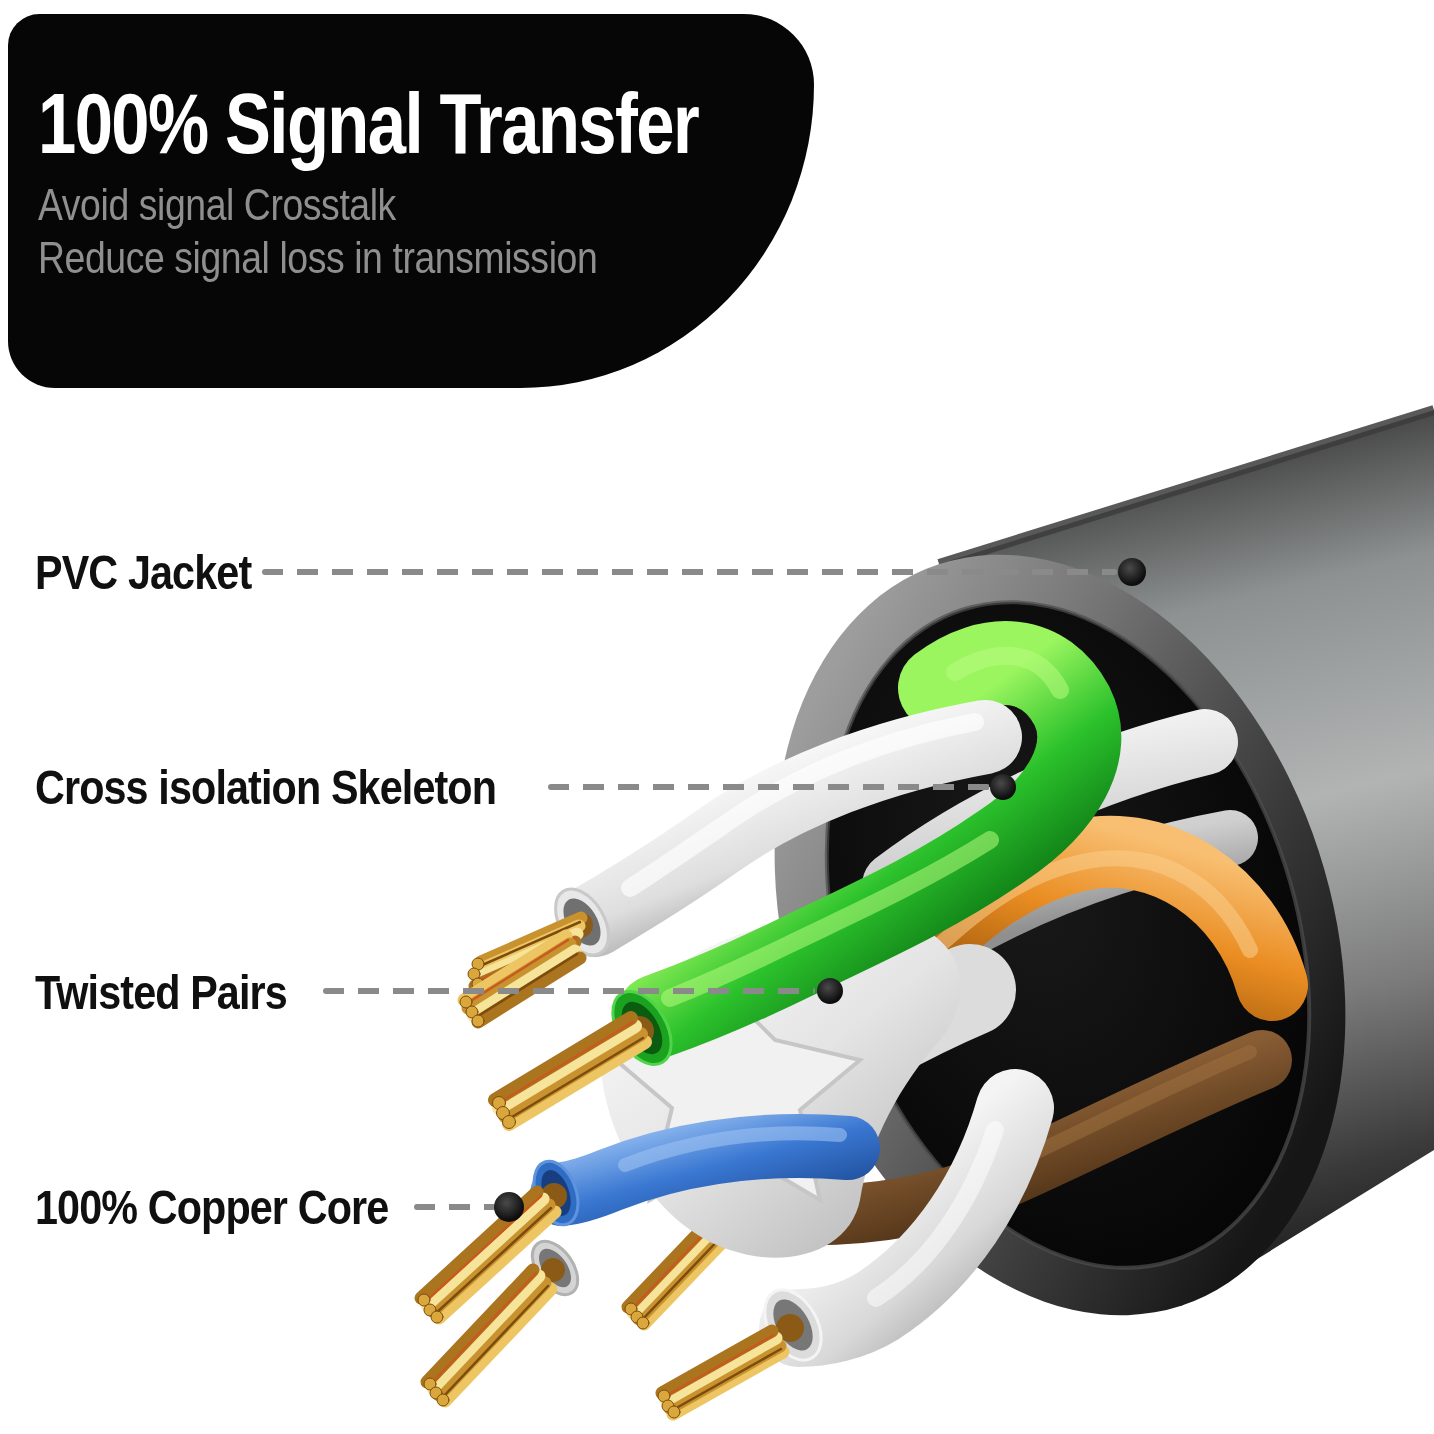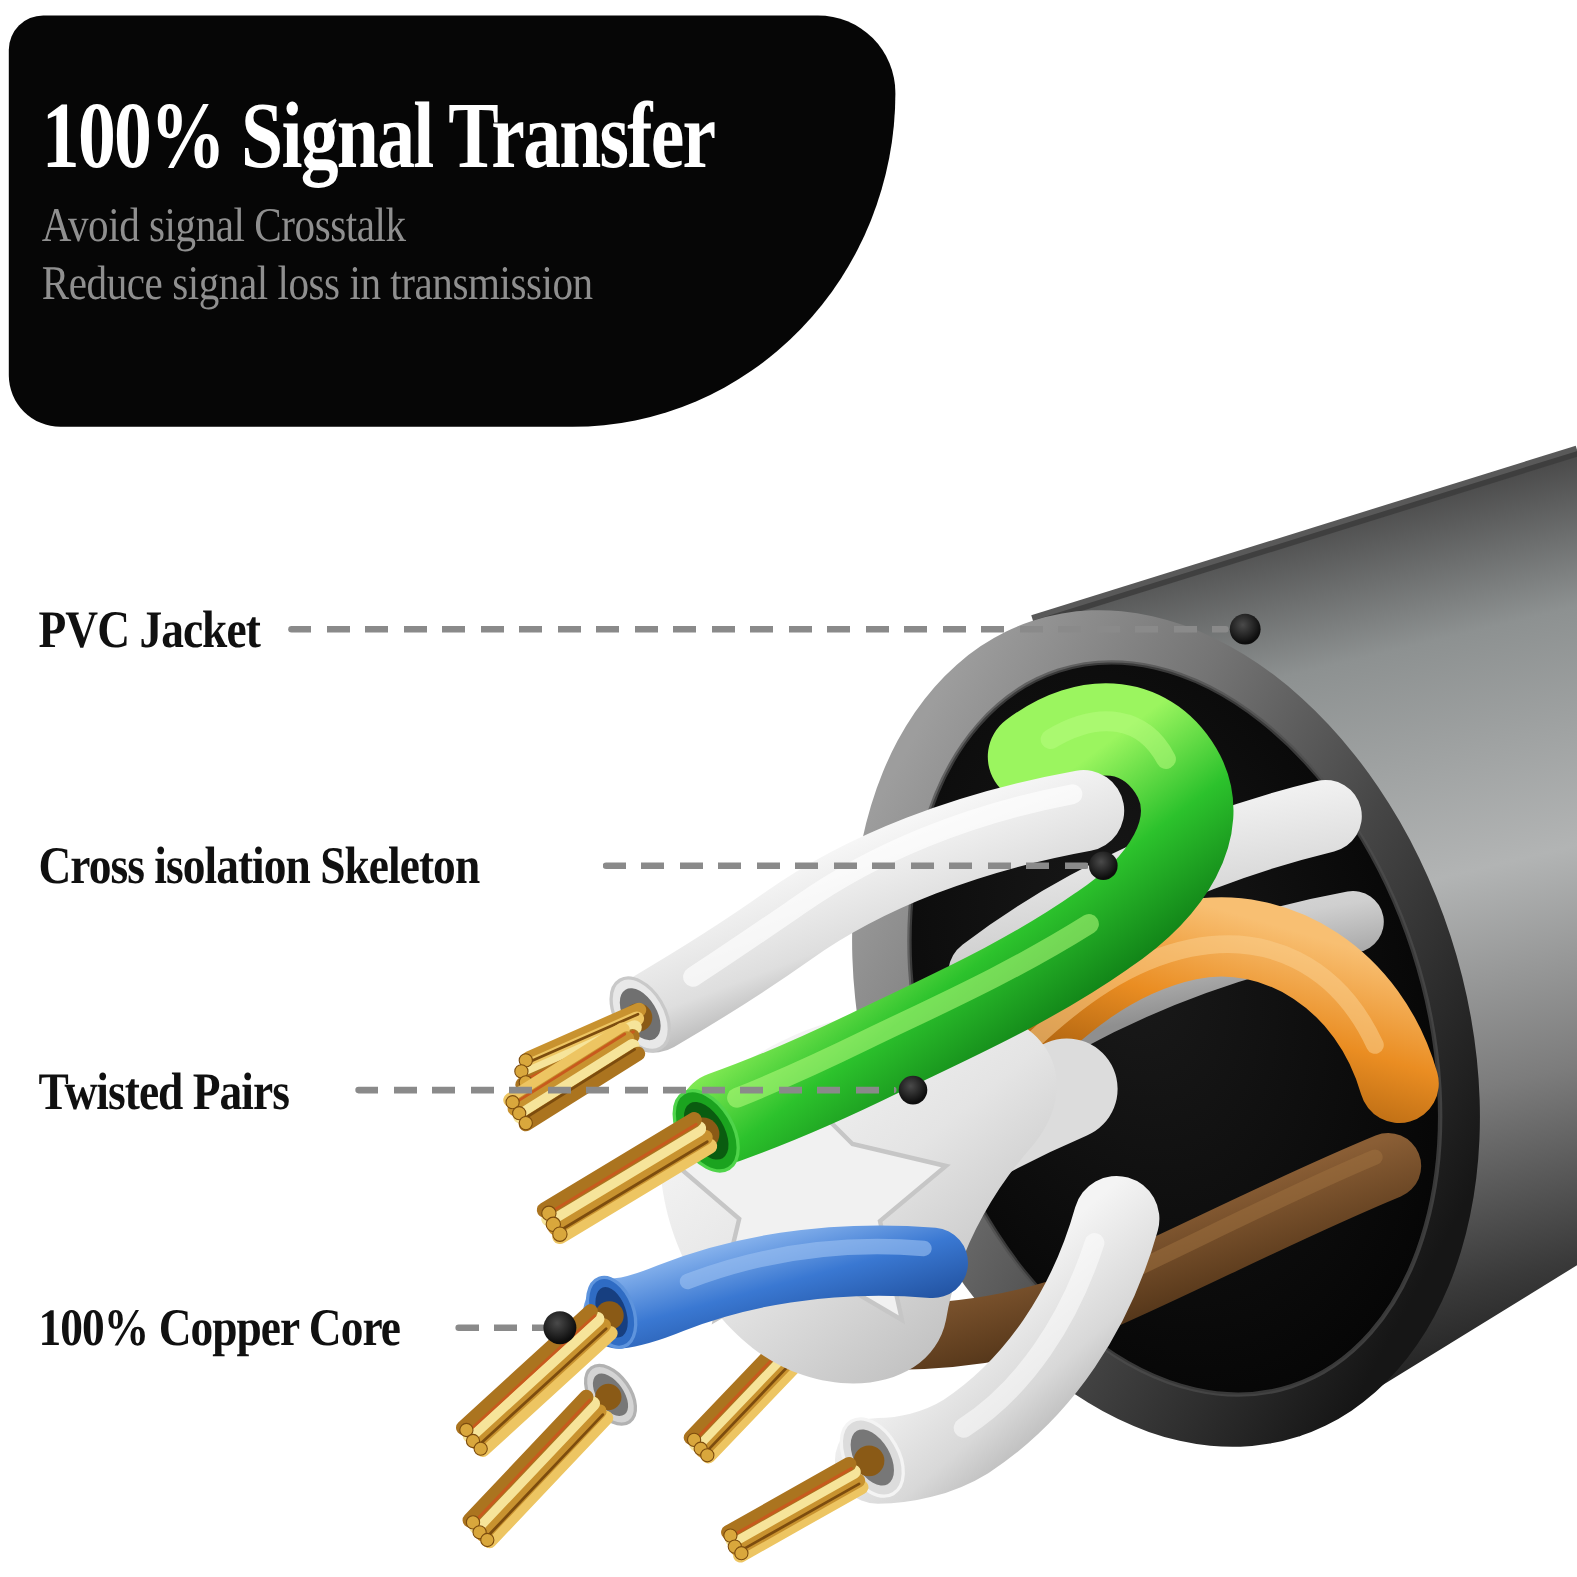--- a/index.html
+++ b/index.html
@@ -1,18 +1,18 @@
 <!DOCTYPE html>
 <html><head>
 <meta charset="utf-8">
 <style>
   html,body { margin:0; padding:0; background:#ffffff; }
   .canvas {
     position:relative; width:1434px; height:1434px; background:#ffffff;
-    overflow:hidden; font-family:Liberation Serif, serif;
+    overflow:hidden; font-family:Liberation Sans, sans-serif;
   }
   .illustration { position:absolute; left:0; top:0; width:1434px; height:1434px; z-index:1; }
 
   
   .promo-card {
     position:absolute; left:8px; top:14px; width:806px; height:374px;
     background:#060606; z-index:3;
     border-radius:32px 72px 300px 48px / 32px 72px 310px 48px;
   }
   .promo-title {

